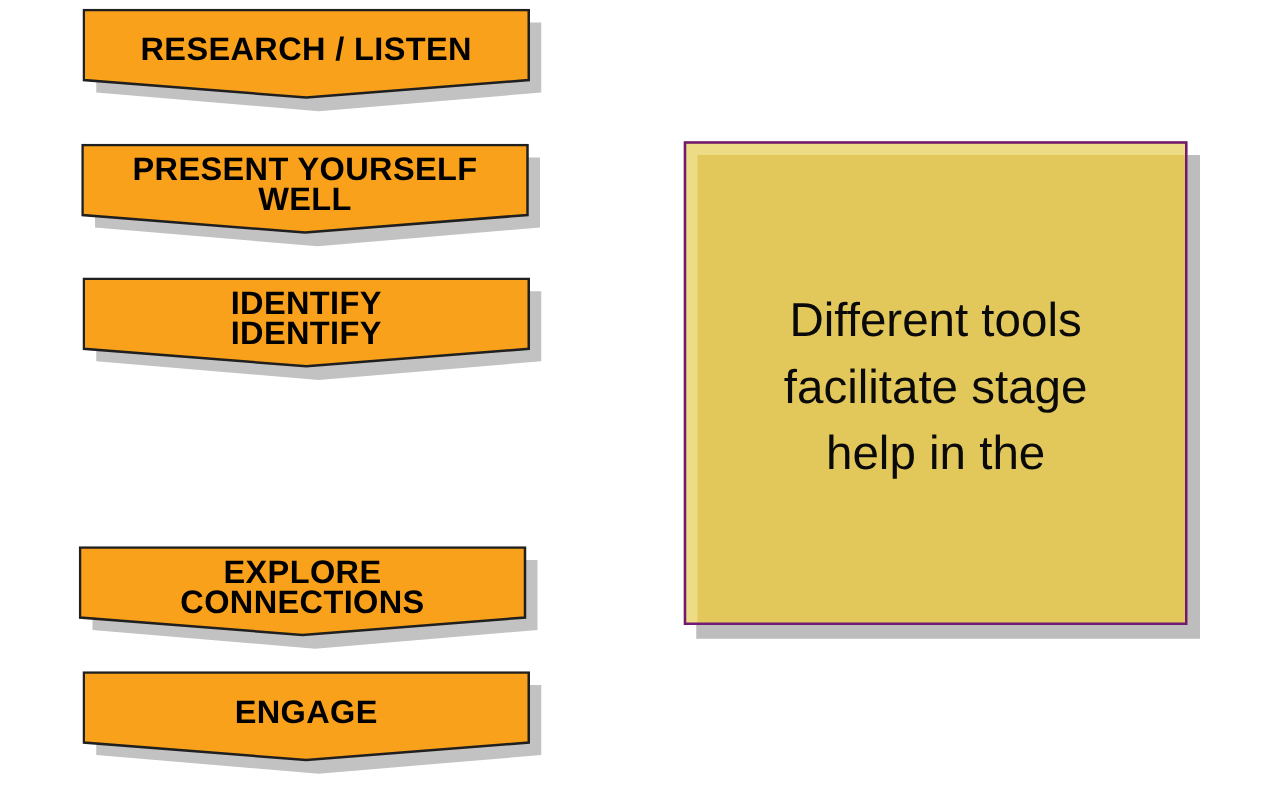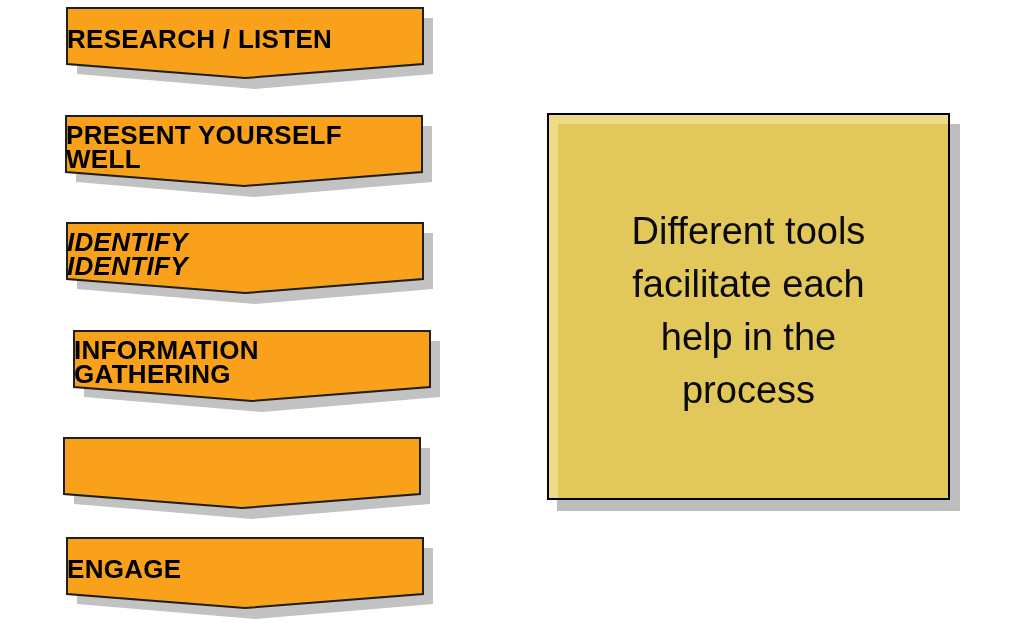--- a/index.html
+++ b/index.html
@@ -23,47 +23,47 @@
     display: block;
   }
   .banner-label {
     position: absolute;
     left: 1px;
     top: 0;
     width: 356px;
     height: 64px;
     display: flex;
     flex-direction: column;
-    align-items: flex-start;
+    align-items: center;
     justify-content: center;
     text-align: center;
     font-size: 26px;
     line-height: 24px;
     font-weight: bold;
     color: #000000;
     letter-spacing: 0.3px;
     white-space: nowrap;
   }
   
   .banner-1 { left: 66px; top: 7px; }
   .banner-2 { left: 65px; top: 115px; padding-left: 39px; }
-  .banner-3 { left: 66px; top: 222px; font-style: italic; }
+  .banner-3 { left: 66px; top: 222px; }
   .banner-4 { left: 73px; top: 330px; }
   .banner-5 { left: 63px; top: 437px; }
   .banner-6 { left: 66px; top: 537px; }
 
   .note-panel {
     position: absolute;
     left: 547px;
     top: 113px;
     width: 403px;
     height: 387px;
     box-sizing: border-box;
     background: #E2C75A;
-    border: 2px solid #000000;
+    border: 2px solid #701a75;
     box-shadow: 10px 11px 0 0 #BDBDBD, inset 9px 9px 0 0 #EEDB85;
     display: flex;
     flex-direction: column;
     align-items: center;
     justify-content: center;
     padding-top: 8px;
     text-align: center;
     font-size: 38px;
     line-height: 53px;
     color: #0a0a0a;
@@ -100,48 +100,41 @@
     <svg width="372" height="88" viewBox="0 0 372 88">
       <polygon points="11,11 367,11 367,67 189,82 11,67" fill="#C2C2C2"></polygon>
       <polygon points="1,1 357,1 357,57 179,71 1,57" stroke="#1f1f1f" stroke-width="2" fill="#F9A11B"></polygon>
     </svg>
     <div class="banner-label">
       <span>IDENTIFY</span>
       <span>IDENTIFY</span>
     </div>
   </div>
 
-  <div class="banner banner-4">
-    <svg width="372" height="88" viewBox="0 0 372 88">
-      <polygon points="11,11 367,11 367,67 189,82 11,67" fill="#C2C2C2"></polygon>
-      <polygon points="1,1 357,1 357,57 179,71 1,57" stroke="#1f1f1f" stroke-width="2" fill="#F9A11B"></polygon>
-    </svg>
-    <div class="banner-label">
-      <span>INFORMATION</span>
-      <span>GATHERING</span>
-    </div>
-  </div>
 
   <div class="banner banner-5">
     <svg width="372" height="88" viewBox="0 0 372 88">
       <polygon points="11,11 367,11 367,67 189,82 11,67" fill="#C2C2C2"></polygon>
       <polygon points="1,1 357,1 357,57 179,71 1,57" stroke="#1f1f1f" stroke-width="2" fill="#F9A11B"></polygon>
     </svg>
+    <div class="banner-label">
+      <span>EXPLORE</span>
+      <span>CONNECTIONS</span>
+    </div>
   </div>
 
   <div class="banner banner-6">
     <svg width="372" height="88" viewBox="0 0 372 88">
       <polygon points="11,11 367,11 367,67 189,82 11,67" fill="#C2C2C2"></polygon>
       <polygon points="1,1 357,1 357,57 179,71 1,57" stroke="#1f1f1f" stroke-width="2" fill="#F9A11B"></polygon>
     </svg>
     <div class="banner-label">
       <span>ENGAGE</span>
     </div>
   </div>
 
   <div class="note-panel">
     <div class="note-line">Different tools</div>
-    <div class="note-line">facilitate each</div>
+    <div class="note-line">facilitate stage</div>
     <div class="note-line">help in the</div>
-    <div class="note-line">process</div>
   </div>
 
 </div>
 
 </body></html>

